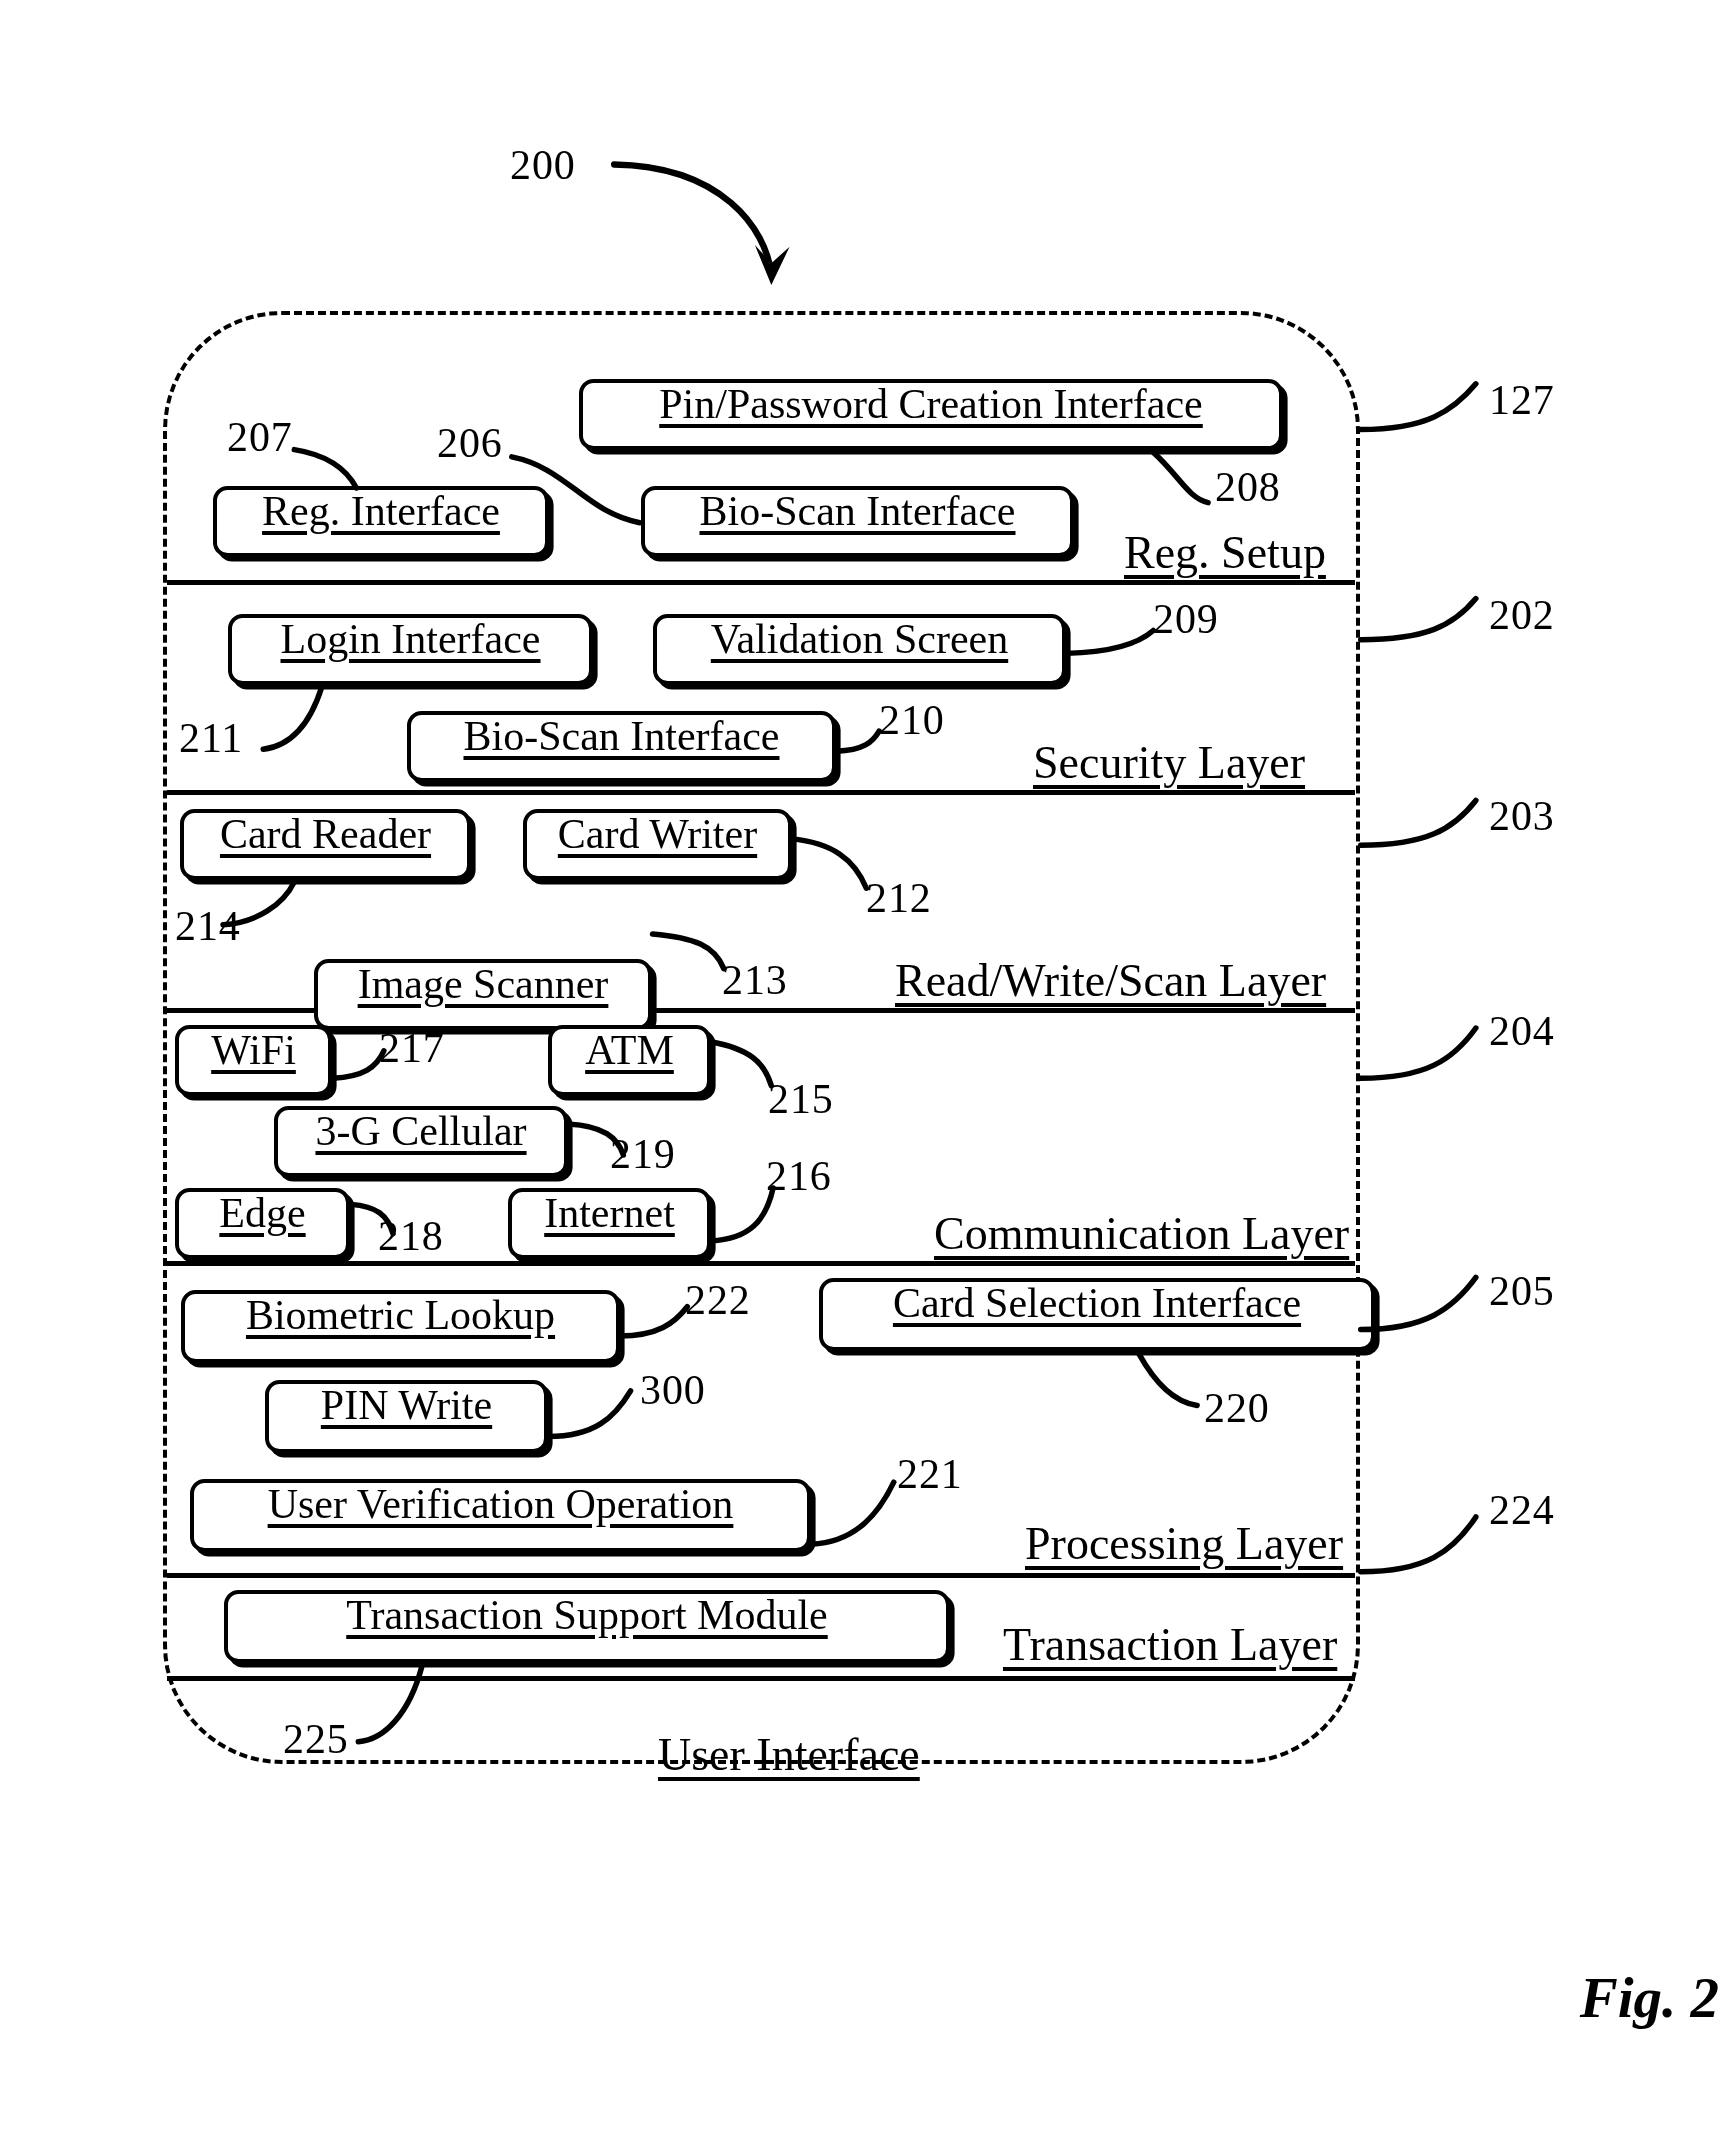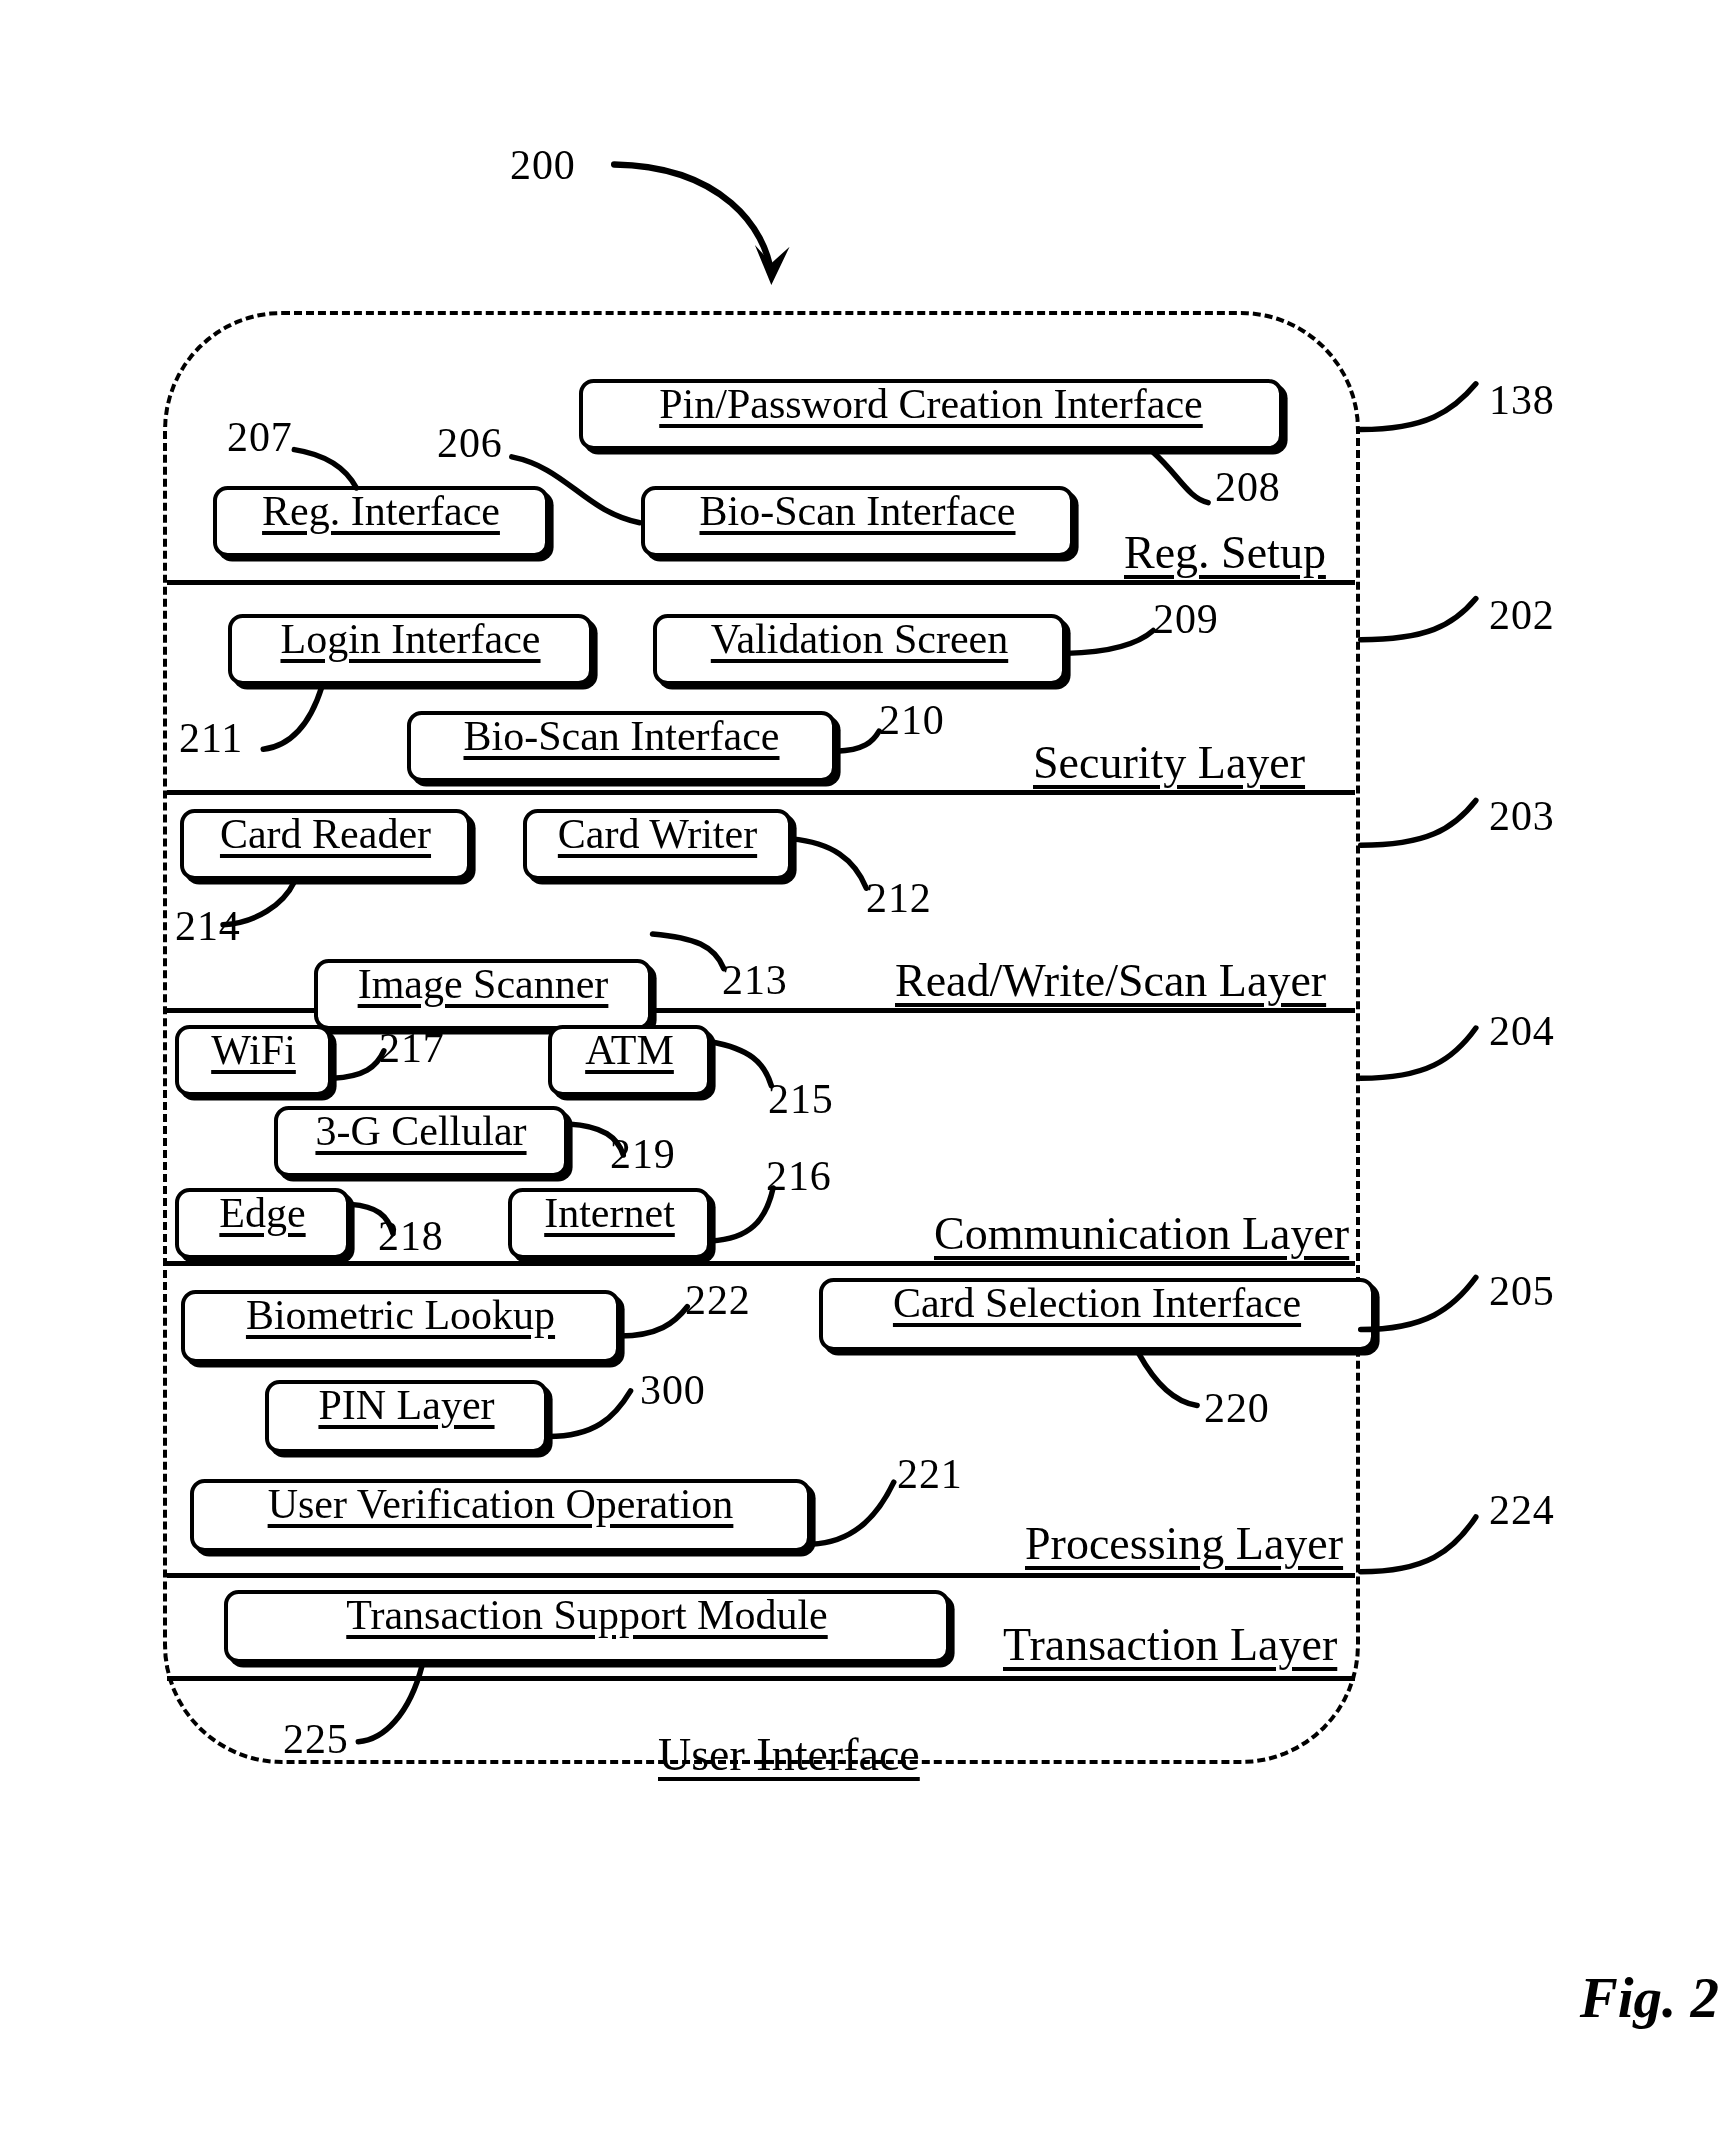--- a/index.html
+++ b/index.html
@@ -166,33 +166,33 @@
   <span>Internet</span>
 </div>
 
 <div class="module" style="left:181px;  top:1278px; width:439px; height:73px;margin-top:12px;">
   <span>Biometric Lookup</span>
 </div>
 <div class="module" style="left:819px;  top:1278px; width:556px; height:73px;">
   <span>Card Selection Interface</span>
 </div>
 <div class="module" style="left:265px;  top:1380px; width:283px; height:73px;">
-  <span>PIN Layer</span>
+  <span>PIN Write</span>
 </div>
 <div class="module" style="left:190px;  top:1479px; width:621px; height:73px;">
   <span>User Verification Operation</span>
 </div>
 
 <div class="module" style="left:224px;  top:1590px; width:726px; height:73px;">
   <span>Transaction Support Module</span>
 </div>
 
 <div class="ref" style="left:510px;  top:144px;">200</div>
 
-<div class="ref" style="left:1489px; top:379px;">138</div>
+<div class="ref" style="left:1489px; top:379px;">127</div>
 <div class="ref" style="left:1489px; top:594px;">202</div>
 <div class="ref" style="left:1489px; top:795px;">203</div>
 <div class="ref" style="left:1489px; top:1010px;">204</div>
 <div class="ref" style="left:1489px; top:1270px;">205</div>
 <div class="ref" style="left:1489px; top:1489px;">224</div>
 
 <div class="ref" style="left:227px;  top:416px;">207</div>
 <div class="ref" style="left:437px;  top:422px;">206</div>
 <div class="ref" style="left:1215px; top:466px;">208</div>
 

